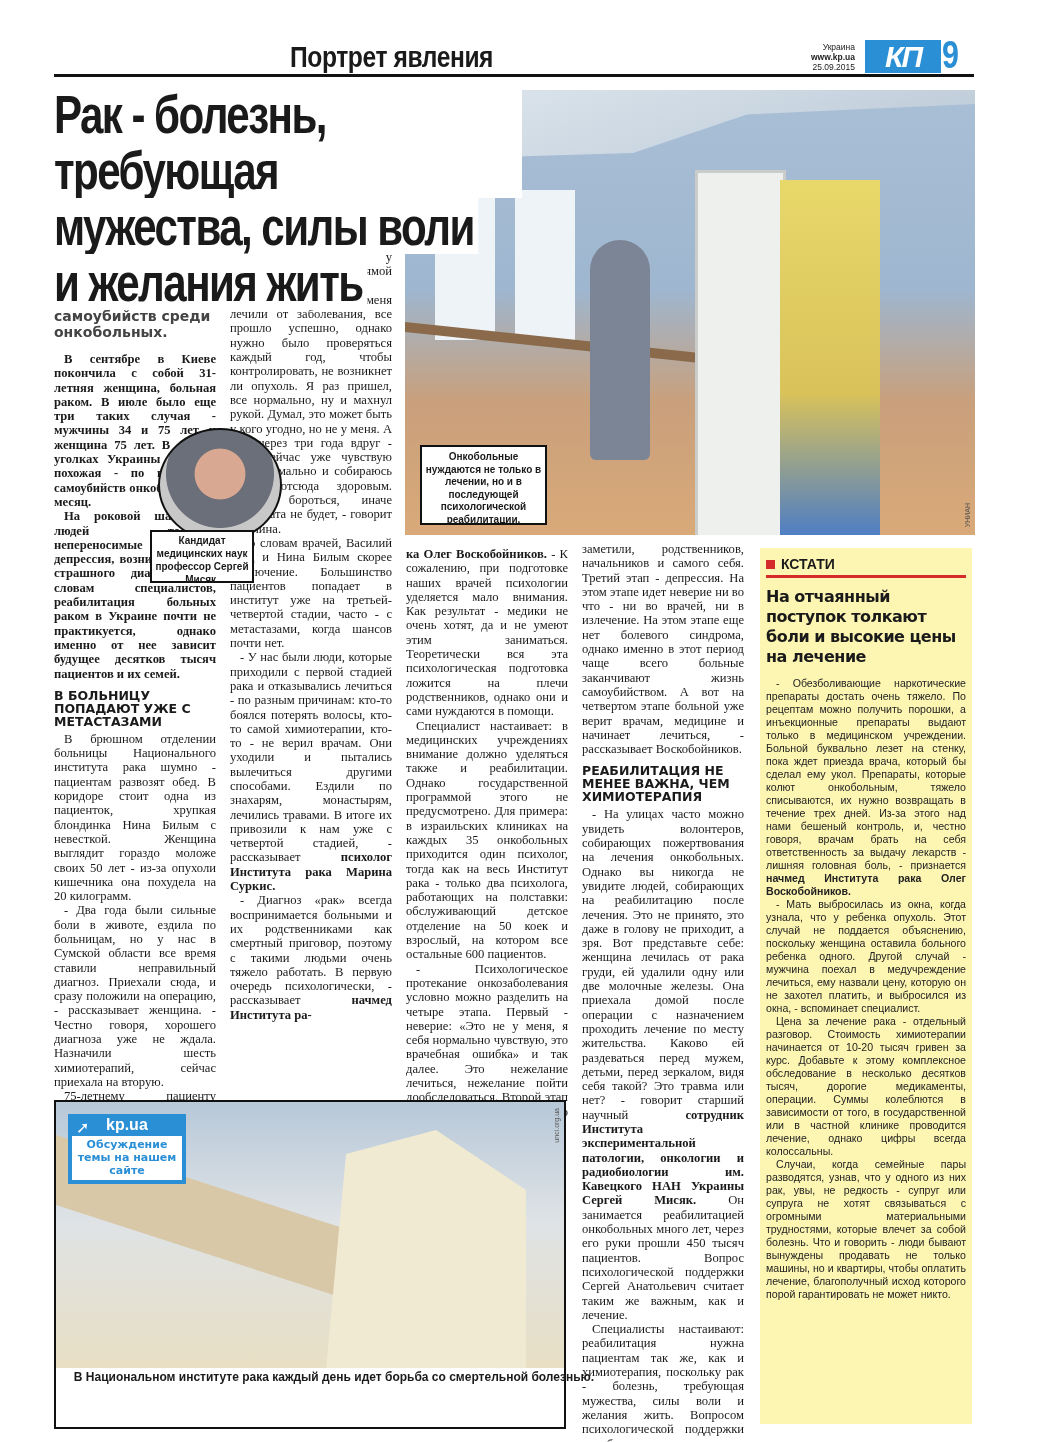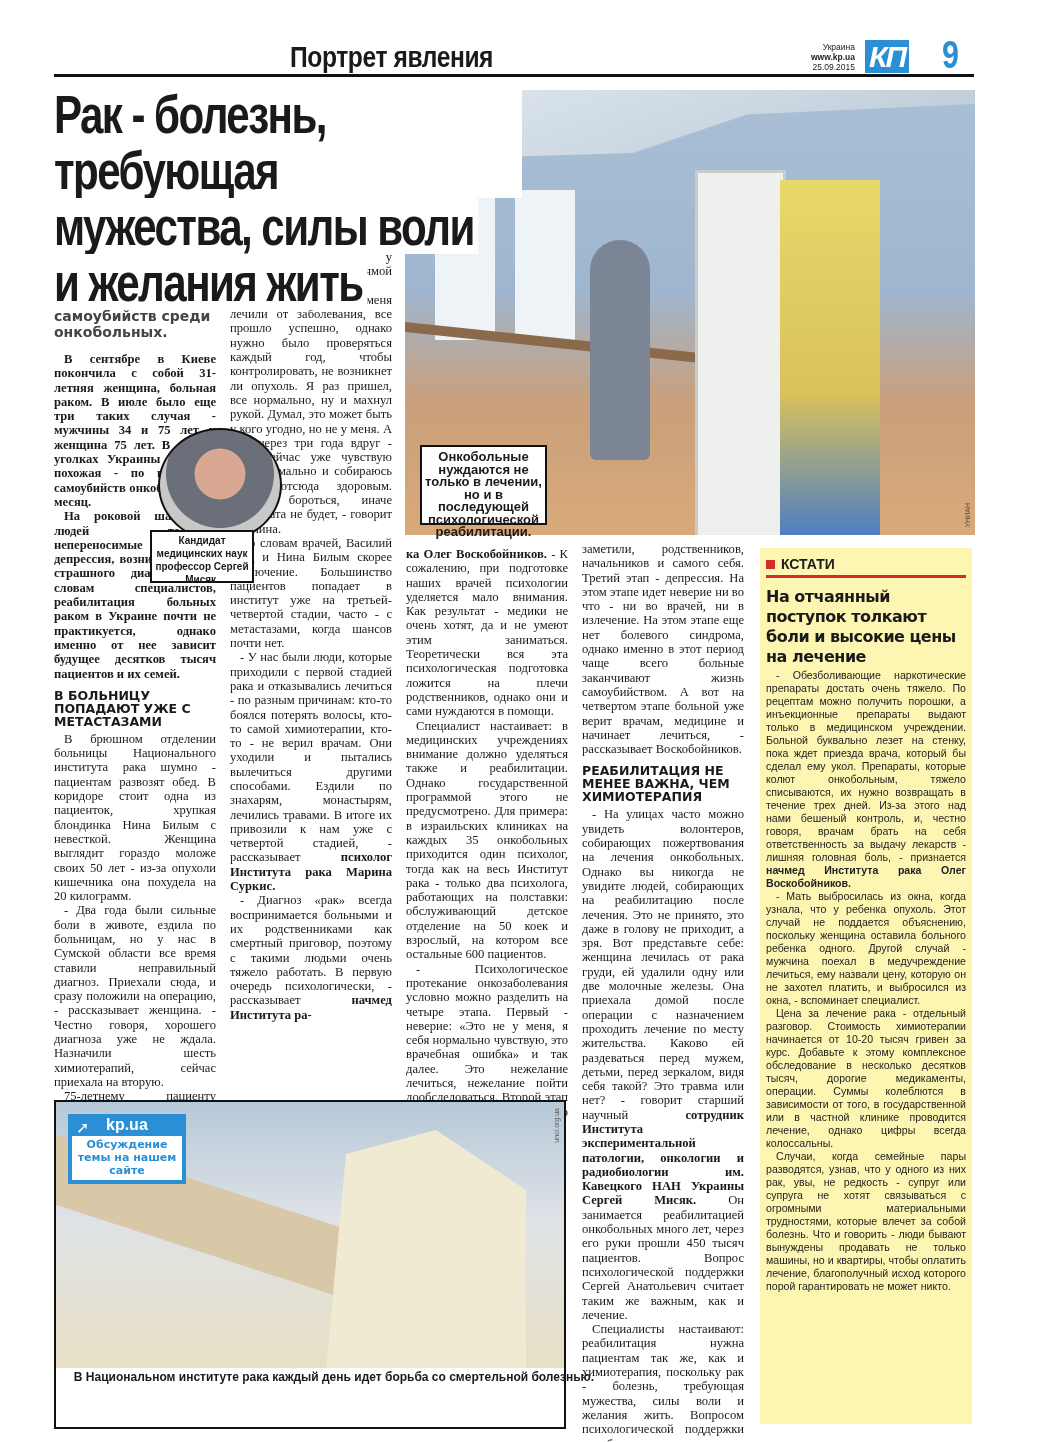--- a/index.html
+++ b/index.html
@@ -3,51 +3,51 @@
 <meta charset="utf-8">
 <style>
   html, body { margin:0; padding:0; background:#ffffff; }
   body { width:1043px; height:1442px; position:relative; overflow:hidden; font-family:"Liberation Serif", serif; color:#1a1a1a; }
   .abs { position:absolute; }
   
   .rubric { left:290px; top:40px; font-family:"Liberation Sans", sans-serif; font-size:30px; font-weight:bold; transform:scaleX(0.82); transform-origin:left top; letter-spacing:-0.5px; }
   .hdr-rule { left:54px; top:74px; width:920px; height:3px; background:#111; }
   .meta { left:800px; top:42px; width:55px; text-align:right; font-family:"Liberation Sans", sans-serif; font-size:8.5px; line-height:10px; color:#222; }
   .meta b { font-weight:bold; }
-  .logo { left:865px; top:40px; width:44px; height:33px; background:#2b8fd6; color:#fff; font-family:"Liberation Sans", sans-serif; font-weight:bold; font-style:italic; font-size:30px; line-height:33px; text-align:center; letter-spacing:-2px; }
+  .logo { left:865px; top:40px; width:76px; height:33px; background:#2b8fd6; color:#fff; font-family:"Liberation Sans", sans-serif; font-weight:bold; font-style:italic; font-size:30px; line-height:33px; text-align:center; letter-spacing:-2px; }
   .pagenum { left:942px; top:34px; font-family:"Liberation Sans", sans-serif; font-weight:bold; font-size:38px; color:#2b8fd6; transform:scaleX(0.8); transform-origin:left top; }
   
   .headline { left:54px; top:86px; width:600px; font-family:"Liberation Sans", sans-serif; font-weight:bold; font-size:54px; line-height:56px; letter-spacing:-2px; transform:scaleX(0.78); transform-origin:left top; z-index:3; }
   .headline div { background:#fff; display:inline-block; padding-right:6px; }
   
   .photo-main { left:405px; top:90px; width:570px; height:445px; overflow:hidden; background:linear-gradient(180deg,#a9bfd6 0%,#9eb6cf 45%,#c9a07c 70%,#d9a978 100%); }
   .ceiling { position:absolute; left:0; top:0; width:100%; height:70px; background:linear-gradient(160deg,#dfe7ee,#b9c8d6); clip-path:polygon(0 0,100% 0,100% 20%,60% 35%,40% 90%,0 100%); }
   .wall-stripe { position:absolute; left:0; top:252px; width:380px; height:10px; background:#8a6a4a; transform:skewY(6deg); }
   .window { position:absolute; top:100px; width:60px; height:150px; background:#eef3f7; }
   .door { position:absolute; left:290px; top:80px; width:85px; height:365px; background:#eef0ee; border:3px solid #c9ccc9; }
   .door-inner { position:absolute; left:375px; top:90px; width:100px; height:355px; background:linear-gradient(180deg,#e8d86a,#d9c25a 60%,#4f7ec4 100%); }
   .people { position:absolute; left:185px; top:150px; width:60px; height:220px; background:#7c8596; border-radius:30px 30px 6px 6px; }
-  .caption-box { position:absolute; left:420px; top:445px; width:127px; height:80px; background:#fff; border:2px solid #111; z-index:4; font-family:"Liberation Sans", sans-serif; font-weight:bold; font-size:13px; line-height:12.5px; text-align:center; padding-top:4px; box-sizing:border-box; }
+  .caption-box { position:absolute; left:420px; top:445px; width:127px; height:80px; background:#fff; border:2px solid #111; z-index:4; font-family:"Liberation Sans", sans-serif; font-weight:bold; font-size:10px; line-height:12.5px; text-align:center; padding-top:4px; box-sizing:border-box; }
   .credit { position:absolute; font-family:"Liberation Sans", sans-serif; font-size:7px; color:#555; writing-mode:vertical-rl; transform:rotate(180deg); }
   
   .byline { left:54px; top:250px; width:162px; font-family:"Liberation Sans", sans-serif; font-size:11px; font-weight:bold; border-bottom:1.5px solid #111; padding-bottom:2px; }
   .lead { left:54px; top:276px; width:162px; font-family:"DejaVu Sans", sans-serif; font-weight:bold; font-size:14px; line-height:16px; color:#444; }
   
   .col { font-size:12.6px; line-height:14.3px; text-align:justify; }
   .col p { margin:0; text-indent:10px; }
   .col p.noind { text-indent:0; }
   .bold { font-weight:bold; }
   .subhead { font-family:"DejaVu Sans", sans-serif; font-weight:bold; font-size:12.5px; line-height:13px; margin:8px 0 4px 0; text-align:left; }
   .portrait { left:158px; top:428px; width:120px; height:110px; border-radius:50%; background:radial-gradient(circle at 50% 40%,#d9a892 0 28%,#6b6f79 29% 60%,#c8c8c8 61%); border:2px solid #111; z-index:2; }
   .portrait-cap { left:150px; top:530px; width:100px; height:47px; background:#fff; border:2px solid #111; font-family:"Liberation Sans", sans-serif; font-weight:bold; font-size:10px; line-height:13px; text-align:center; padding-top:2px; z-index:3; }
   
   .sidebar { left:760px; top:548px; width:212px; height:876px; background:#fdf6b2; }
   .kstati { margin:8px 6px 9px 6px; padding-bottom:3px; border-bottom:3px solid #d62b2b; font-family:"Liberation Sans", sans-serif; font-weight:bold; font-size:14px; display:flex; align-items:center; gap:6px; }
   .kstati .sq { width:9px; height:9px; background:#d62b2b; display:inline-block; }
-  .side-title { margin:6px 6px 2px 6px; font-family:"DejaVu Sans", sans-serif; font-weight:bold; font-size:16px; line-height:20px; letter-spacing:-0.5px; }
+  .side-title { margin:6px 6px 10px 6px; font-family:"DejaVu Sans", sans-serif; font-weight:bold; font-size:16px; line-height:20px; letter-spacing:-0.5px; }
   .side-body { margin:0 6px; font-family:"Liberation Sans", sans-serif; font-size:10.6px; line-height:13px; text-align:justify; color:#222; }
   .side-body p { margin:0; text-indent:10px; }
   
   .photo-bottom { left:54px; top:1100px; width:508px; height:325px; border:2px solid #111; background:#fff; }
   .pb-img { position:absolute; left:0; top:0; width:508px; height:266px; background:linear-gradient(180deg,#b7c8d8 0%,#dfe3e6 45%,#e8dfc4 100%); overflow:hidden; }
   .bld-main { position:absolute; left:270px; top:28px; width:200px; height:240px; background:#f1ead2; clip-path:polygon(10% 10%,55% 0,100% 25%,100% 100%,0 100%); }
   .bld-bridge { position:absolute; left:0; top:80px; width:290px; height:70px; background:#d8c8a8; transform:skewY(18deg); }
   .kp-badge { position:absolute; left:12px; top:12px; width:118px; height:70px; background:#2b8fd6; z-index:3; }
   .kp-badge .url { color:#fff; font-family:"Liberation Sans", sans-serif; font-weight:bold; font-size:16px; padding:2px 0 0 38px; }
   .kp-badge .arrow { position:absolute; left:8px; top:4px; color:#fff; font-size:16px; }

